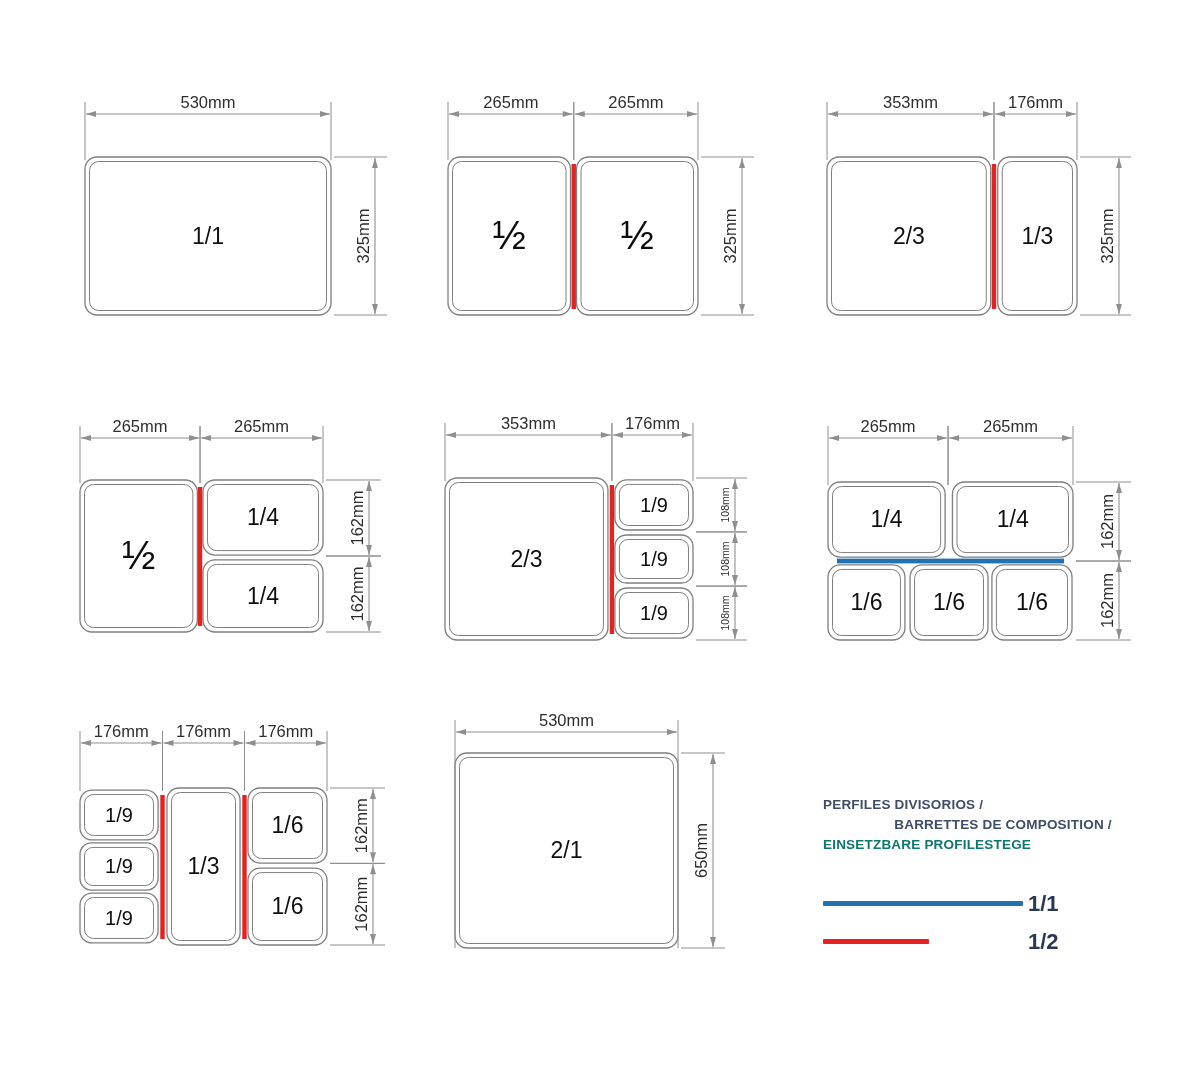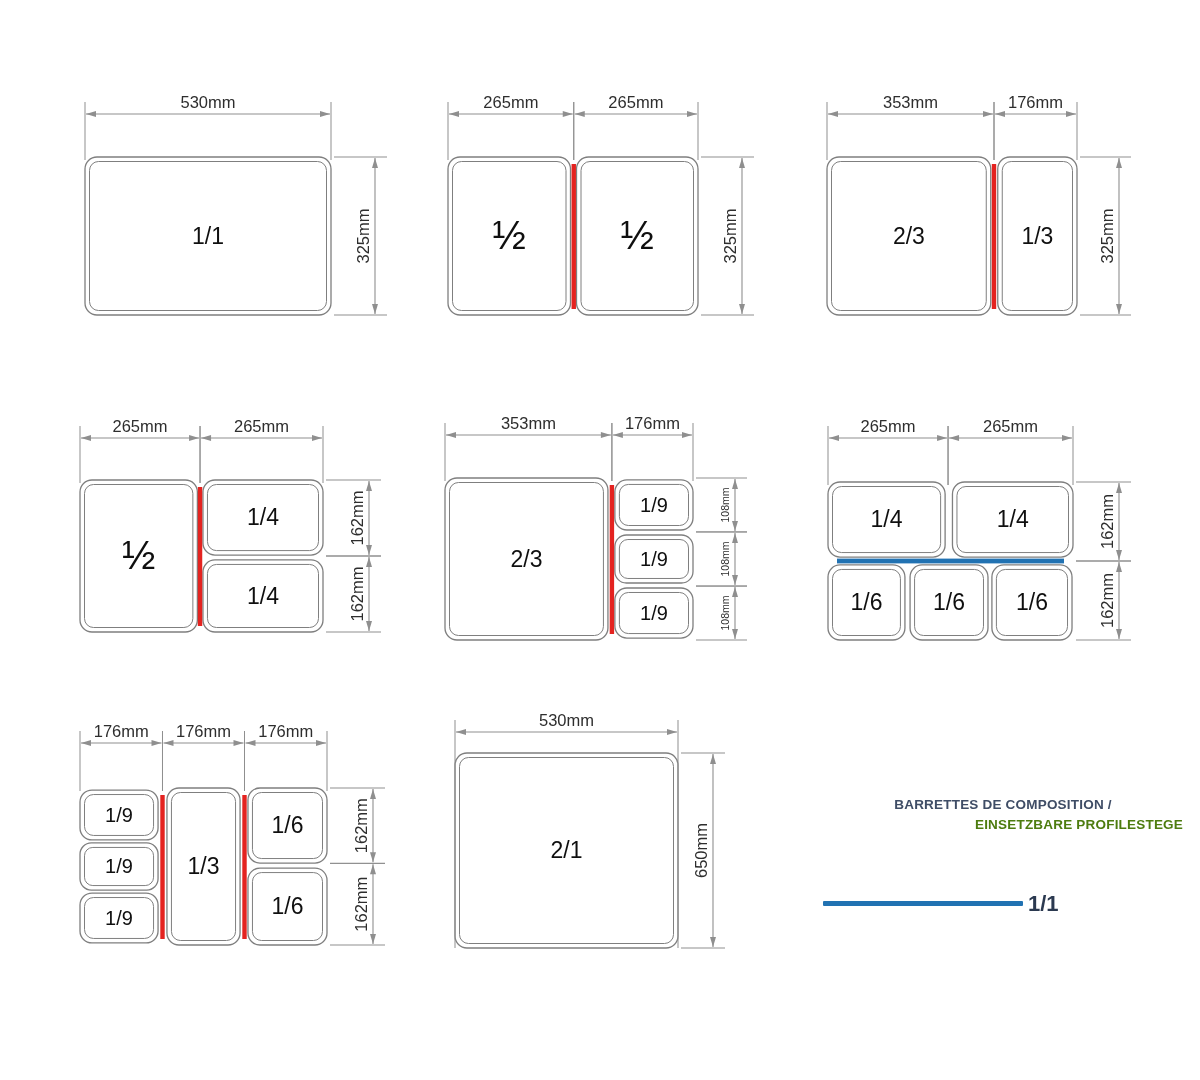--- a/index.html
+++ b/index.html
@@ -264,21 +264,26 @@
       <line x1="681" y1="753" x2="725" y2="753" stroke="#8f8f8f" stroke-width="1"></line>
       <line x1="681" y1="948" x2="725" y2="948" stroke="#8f8f8f" stroke-width="1"></line>
       <line x1="713" y1="754" x2="713" y2="947" stroke="#8f8f8f" stroke-width="1.1"></line>
       <polygon points="713,754 710,764 716,764" fill="#8f8f8f"></polygon>
       <polygon points="713,947 710,937 716,937" fill="#8f8f8f"></polygon>
       <text x="707" y="850.5" font-size="16.5" fill="#2e2e2e" text-anchor="middle" transform="rotate(-90 707 850.5)">650mm</text>
     </svg>
 
   <div class="legend">
     <div class="legend-title">
+      <div style="color: rgb(63, 77, 102);">PERFILES DIVISORIOS /</div>
       <div style="color: rgb(63, 77, 102); text-align: center;">BARRETTES DE COMPOSITION /</div>
-      <div style="color: #4d7c0f; text-align: right;">EINSETZBARE PROFILESTEGE</div>
+      <div style="color: #0f766e;">EINSETZBARE PROFILESTEGE</div>
     </div>
     <div class="legend-entry legend-entry-0">
       <span class="legend-bar" style="width: 200px; background: rgb(33, 114, 178);"></span>
       <span class="legend-entry-label" style="color: rgb(43, 57, 80);">1/1</span>
     </div>
+    <div class="legend-entry legend-entry-1">
+      <span class="legend-bar" style="width: 106px; background: rgb(228, 35, 32);"></span>
+      <span class="legend-entry-label" style="color: rgb(43, 57, 80);">1/2</span>
+    </div>
   </div>
 </div>
 
 </body></html>

